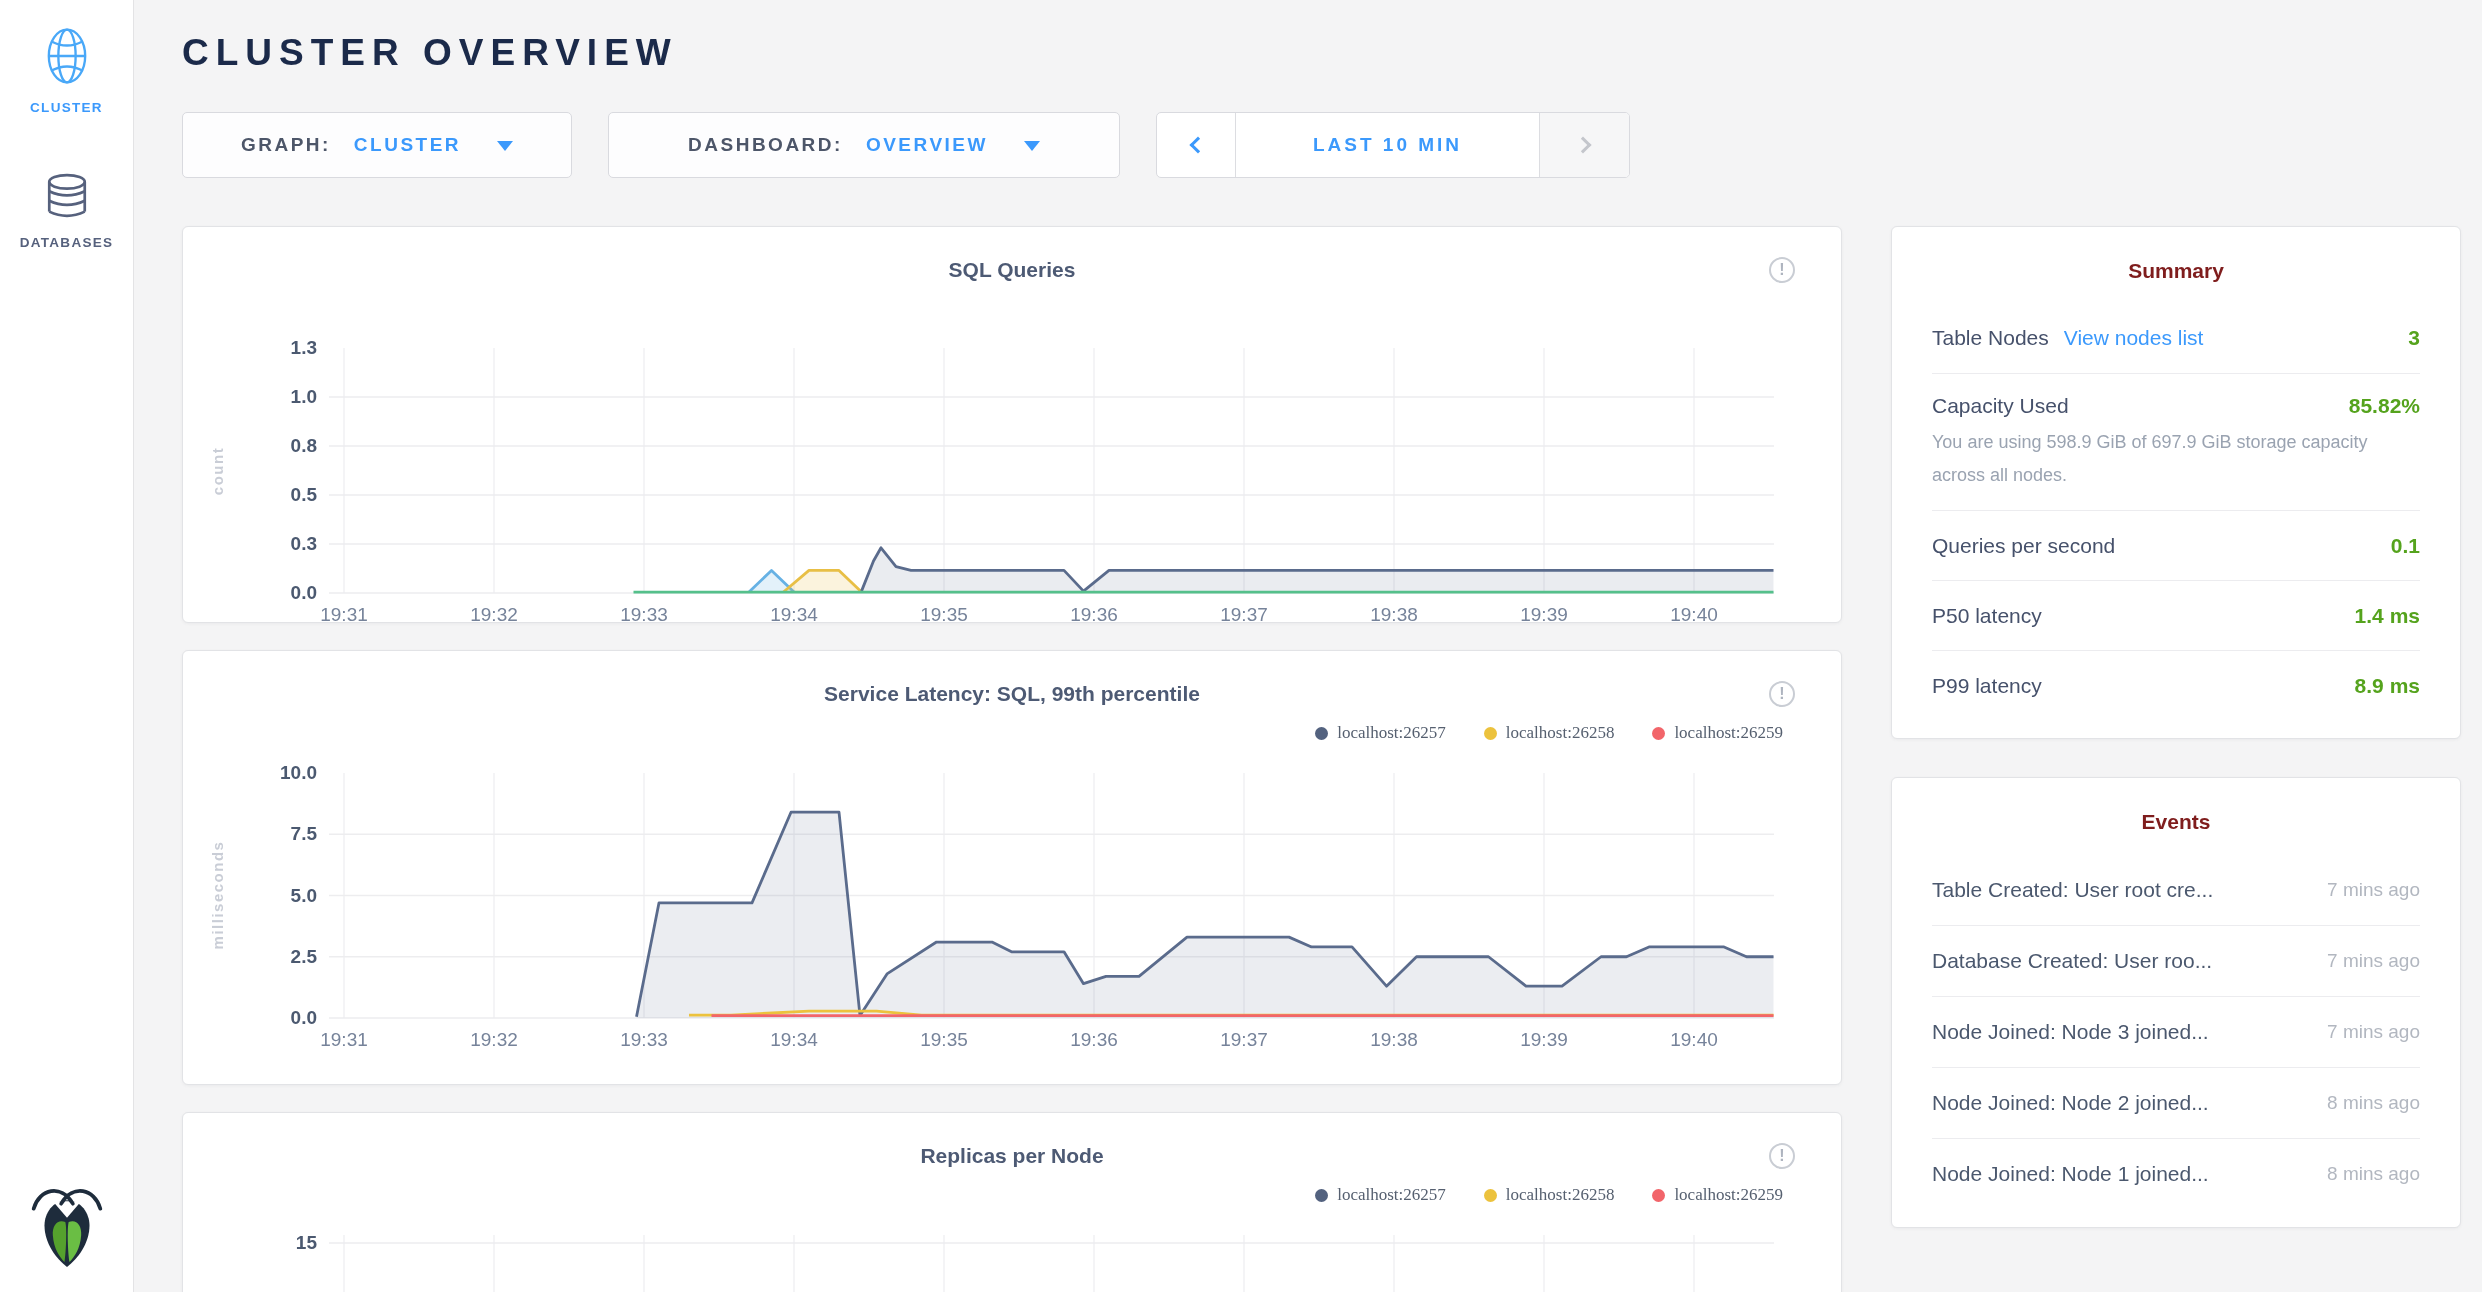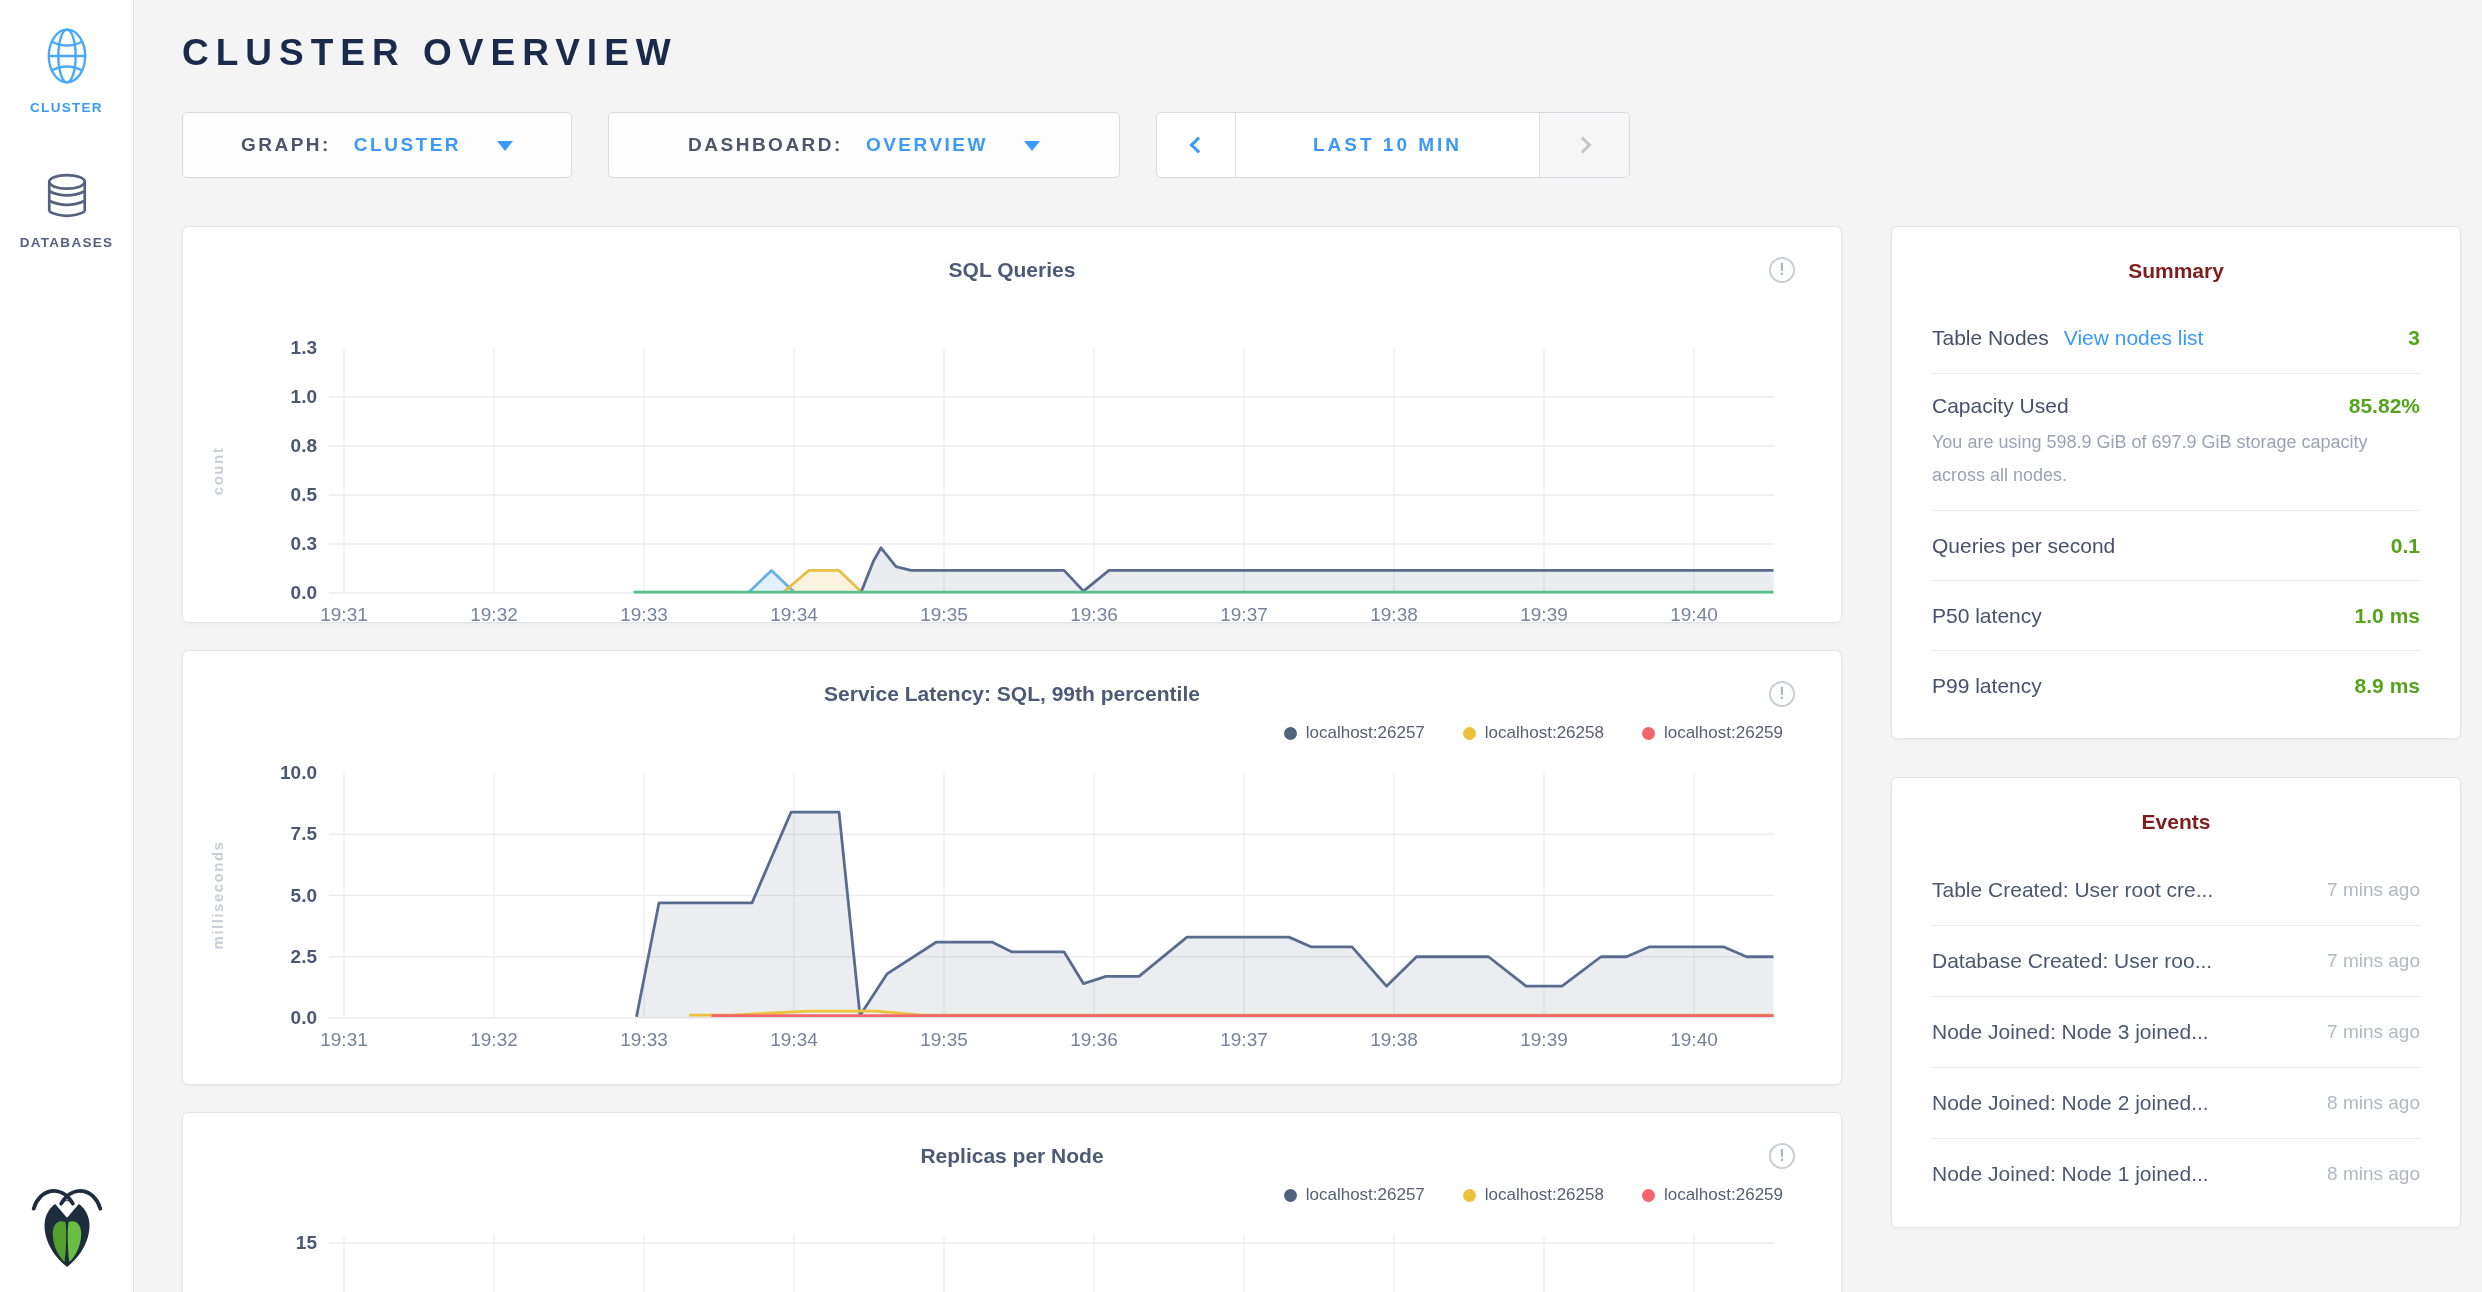--- a/index.html
+++ b/index.html
@@ -48,21 +48,21 @@
   .chart-card { position:relative; background:#ffffff; border:1px solid #e2e3e6; border-radius:6px;
                 box-shadow:0 1px 3px rgba(60,64,82,0.06); margin-bottom:27px; }
   .chart-card.c1 { height:397px; }
   .chart-card.c2 { height:435px; }
   .chart-card.c3 { height:430px; }
   .chart-title { position:absolute; top:31px; left:0; width:100%; text-align:center;
                  font-size:21px; font-weight:bold; color:#4d5a74; }
   .info { position:absolute; top:30px; right:46px; width:26px; height:26px; border:2px solid #c9cdd4;
           border-radius:50%; color:#aeb4bf; text-align:center; line-height:22px; font-size:16px;
           font-weight:bold; cursor:pointer; }
-  .legend { position:absolute; top:72px; right:58px; display:flex; align-items:center; }
+  .legend { position:absolute; top:72px; right:58px; display:flex; align-items:center;font-family:Liberation Serif, serif; }
   .legend-item { display:flex; align-items:center; margin-left:38px; font-size:17px; color:#566070; }
   .legend-dot { width:13px; height:13px; border-radius:50%; margin-right:9px; }
   .chart-svg-wrap { position:absolute; left:0; width:100%; }
   .c1 .chart-svg-wrap { top:96px; }
   .c2 .chart-svg-wrap { top:104px; }
   .c3 .chart-svg-wrap { top:104px; }
 
   
   .right-col { width:570px; margin-left:49px; }
   .panel { background:#ffffff; border:1px solid #e2e3e6; border-radius:6px;
@@ -330,21 +330,21 @@
               <div class="srow">
                 <span class="srow-label-wrap">
                   <span class="srow-label">Queries per second</span>
                 </span>
                 <span class="srow-value">0.1</span>
               </div>
               <div class="srow">
                 <span class="srow-label-wrap">
                   <span class="srow-label">P50 latency</span>
                 </span>
-                <span class="srow-value">1.0 ms</span>
+                <span class="srow-value">1.4 ms</span>
               </div>
               <div class="srow">
                 <span class="srow-label-wrap">
                   <span class="srow-label">P99 latency</span>
                 </span>
                 <span class="srow-value">8.9 ms</span>
               </div>
             </div>
         </section>
         <section class="panel events-panel">

